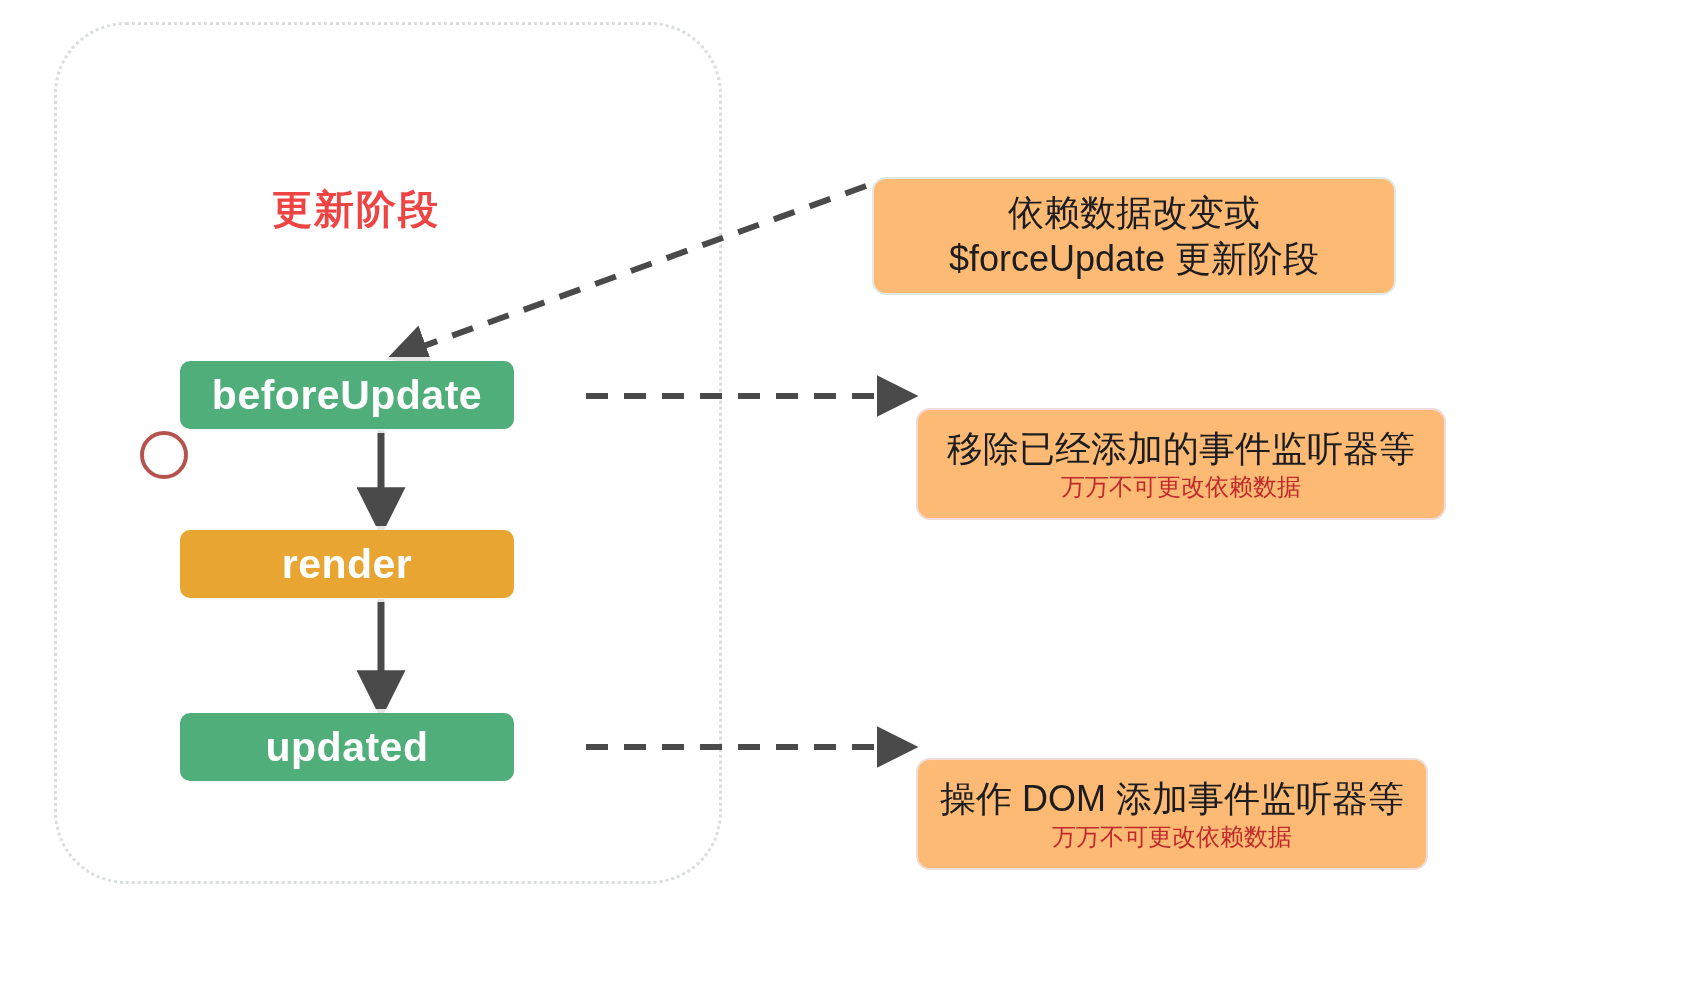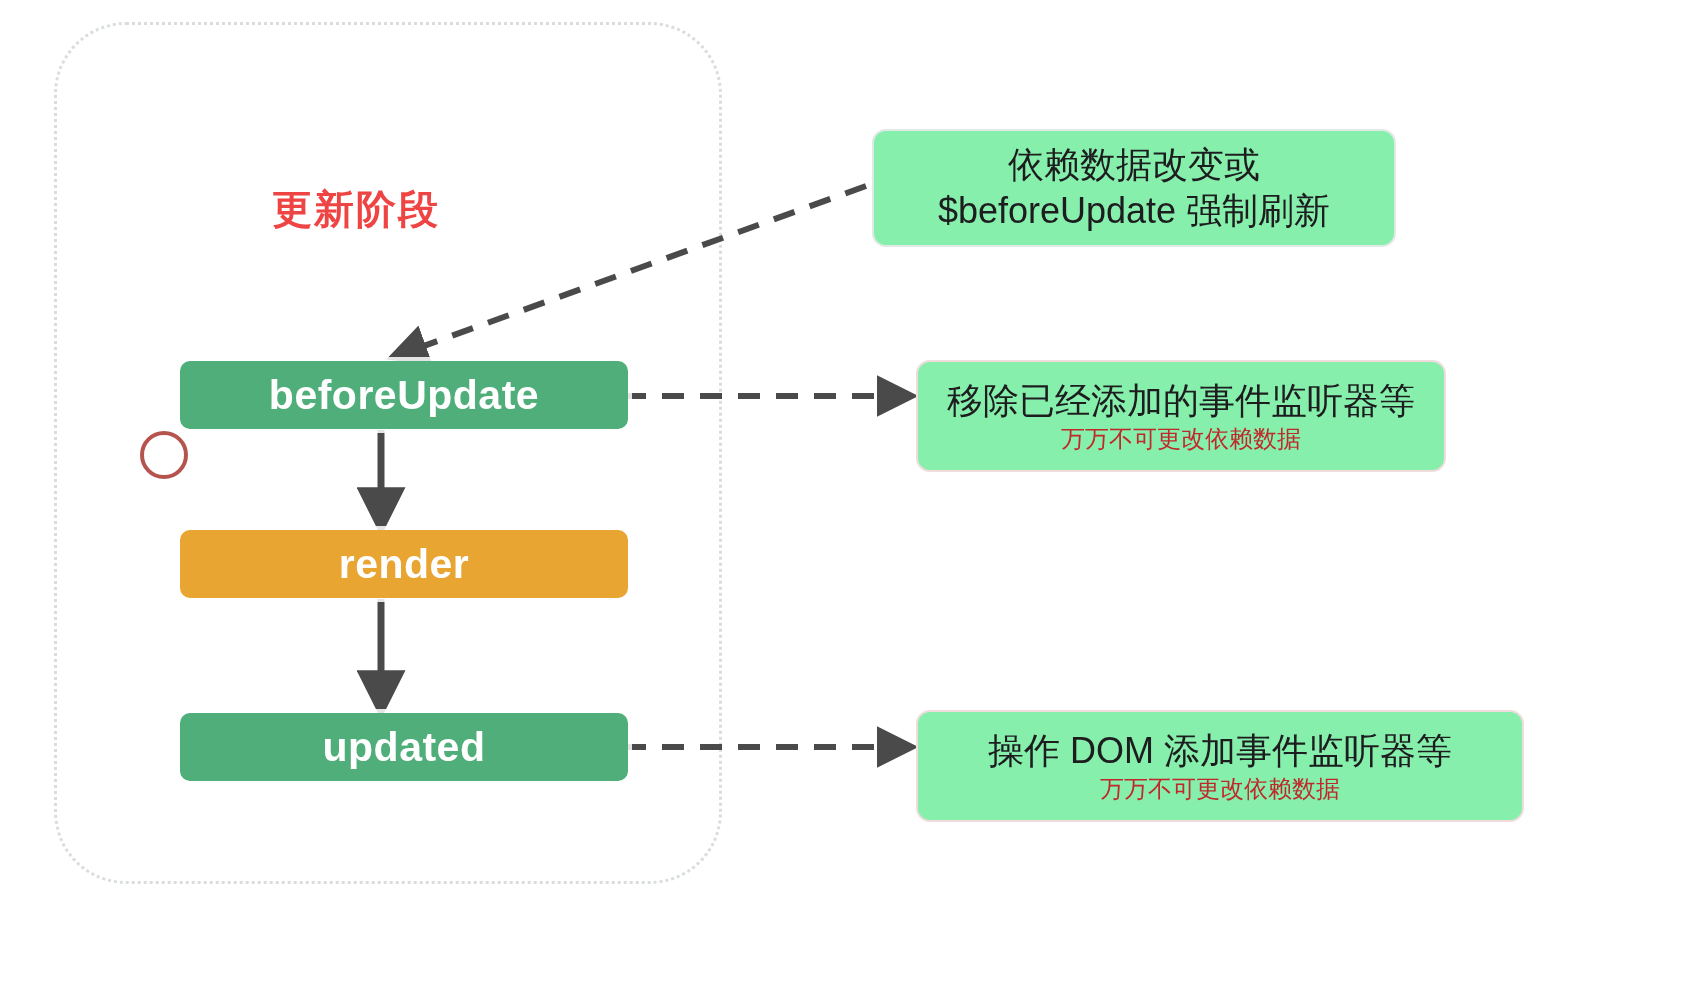--- a/index.html
+++ b/index.html
@@ -39,21 +39,21 @@
     font-weight: bold;
     color: #ef4444;
     letter-spacing: 2px;
     white-space: nowrap;
   }
 
   
   .node {
     position: absolute;
     left: 180px;
-    width: 448px;
+    width: 334px;
     height: 68px;
     border-radius: 10px;
     display: flex;
     align-items: center;
     justify-content: center;
     color: #ffffff;
     font-size: 41px;
     font-weight: bold;
     letter-spacing: 0.5px;
     box-shadow: 0 0 0 4px rgba(255,255,255,0.85);
@@ -81,22 +81,23 @@
 
   
   .callout {
     position: absolute;
     border-radius: 14px;
     box-sizing: border-box;
     display: flex;
     flex-direction: column;
     align-items: center;
     justify-content: center;
-    background: #86efac;
+    background: #fdba74;
     padding: 6px 26px;
+    margin-top: 48px;
   }
   .callout .line {
     white-space: nowrap;
     line-height: 1.28;
   }
   .callout .line-dark {
     color: #1d1d1f;
     font-size: 36px;
   }
   .callout .line-red {
@@ -114,21 +115,21 @@
   #callout-before-update {
     left: 916px;
     top: 360px;
     width: 530px;
     height: 112px;
     border: 2px solid #f0dcdc;
   }
   #callout-updated {
     left: 916px;
     top: 710px;
-    width: 608px;
+    width: 512px;
     height: 112px;
     border: 2px solid #f0dcdc;
   }
 
   
   #edges {
     position: absolute;
     left: 0;
     top: 0;
     width: 1708px;
@@ -169,21 +170,21 @@
   <div id="node-before-update" class="node node-green">beforeUpdate</div>
 
   <div id="node-render" class="node node-orange">render</div>
 
   <div id="node-updated" class="node node-green">updated</div>
 
   <div class="red-circle"></div>
 
   <div id="callout-trigger" class="callout">
     <div class="line line-dark">依赖数据改变或</div>
-    <div class="line line-dark">$beforeUpdate 强制刷新</div>
+    <div class="line line-dark">$forceUpdate 更新阶段</div>
   </div>
 
   <div id="callout-before-update" class="callout">
     <div class="line line-dark">移除已经添加的事件监听器等</div>
     <div class="line line-red">万万不可更改依赖数据</div>
   </div>
 
   <div id="callout-updated" class="callout">
     <div class="line line-dark">操作 DOM 添加事件监听器等</div>
     <div class="line line-red">万万不可更改依赖数据</div>

